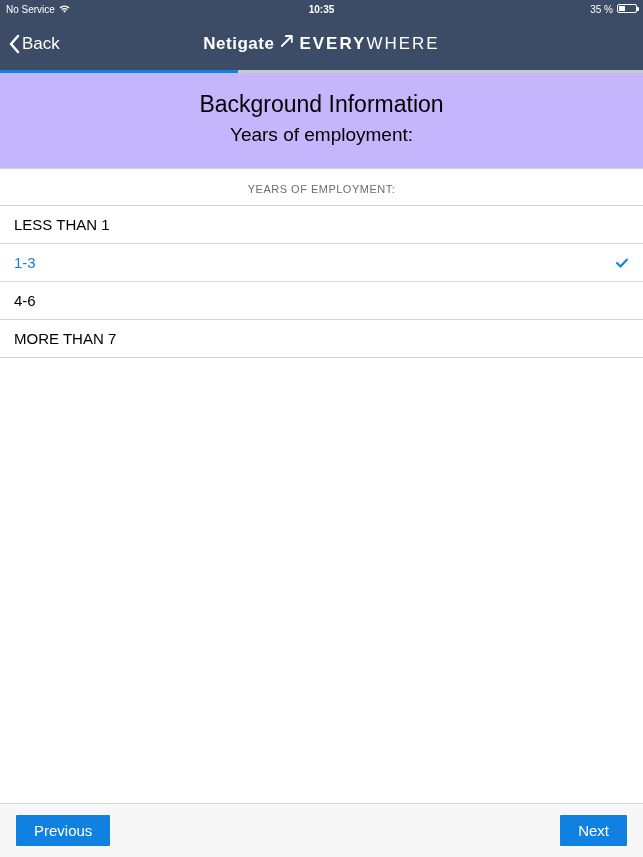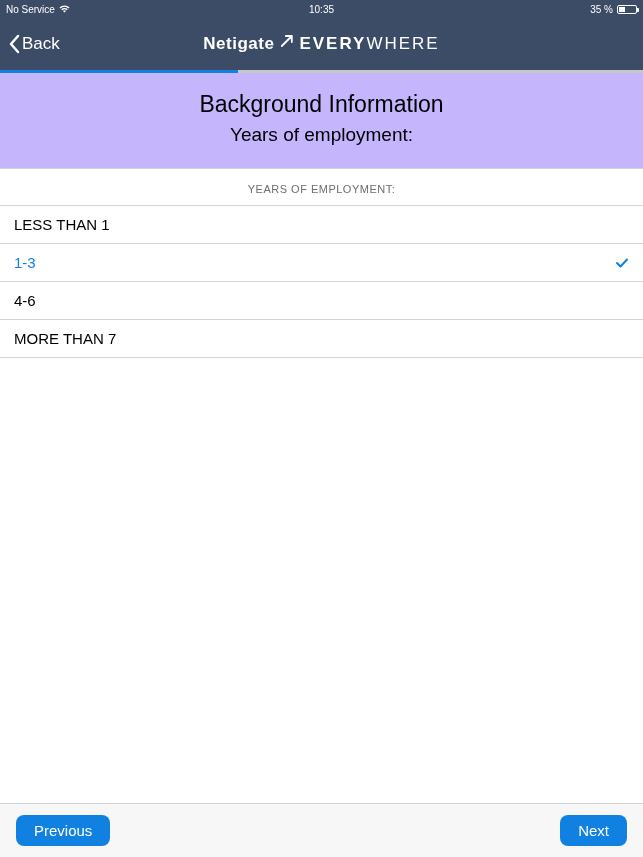--- a/index.html
+++ b/index.html
@@ -15,22 +15,22 @@
       height: 18px;
       background: #3d4c66;
       color: #fff;
       display: flex;
       align-items: center;
       justify-content: space-between;
       font-size: 10px;
       padding: 8px 6px;
     }
     .status-left { display: flex; align-items: center; gap: 4px; }
-    .status-center { position: absolute; left: 50%; transform: translateX(-50%); font-weight: 400; text-align: right; }
-    .status-right { display: flex; align-items: center; gap: 4px; }
+    .status-center { position: absolute; left: 50%; transform: translateX(-50%); font-weight: 700; text-align: right; }
+    .status-right { display: flex; gap: 4px; }
     .wifi-icon { display: inline-block; }
     .battery {
       width: 20px; height: 9px;
       border: 1px solid #fff;
       border-radius: 2px;
       position: relative;
       display: inline-block;
     }
     .battery::after {
       content: "";
@@ -129,21 +129,21 @@
       border-top: 1px solid #d5d5d8;
       display: flex;
       align-items: center;
       justify-content: space-between;
       padding: 0 16px;
     }
     .btn {
       background: #1081e0;
       color: #fff;
       border: none;
-      border-radius: 8px;
+      border-radius: 1px;
       font-size: 15px;
       padding: 7px 18px;
       cursor: pointer;
     }
   </style>
 </head>
 <body>
 
 <div class="status-bar">
   <div class="status-left">

